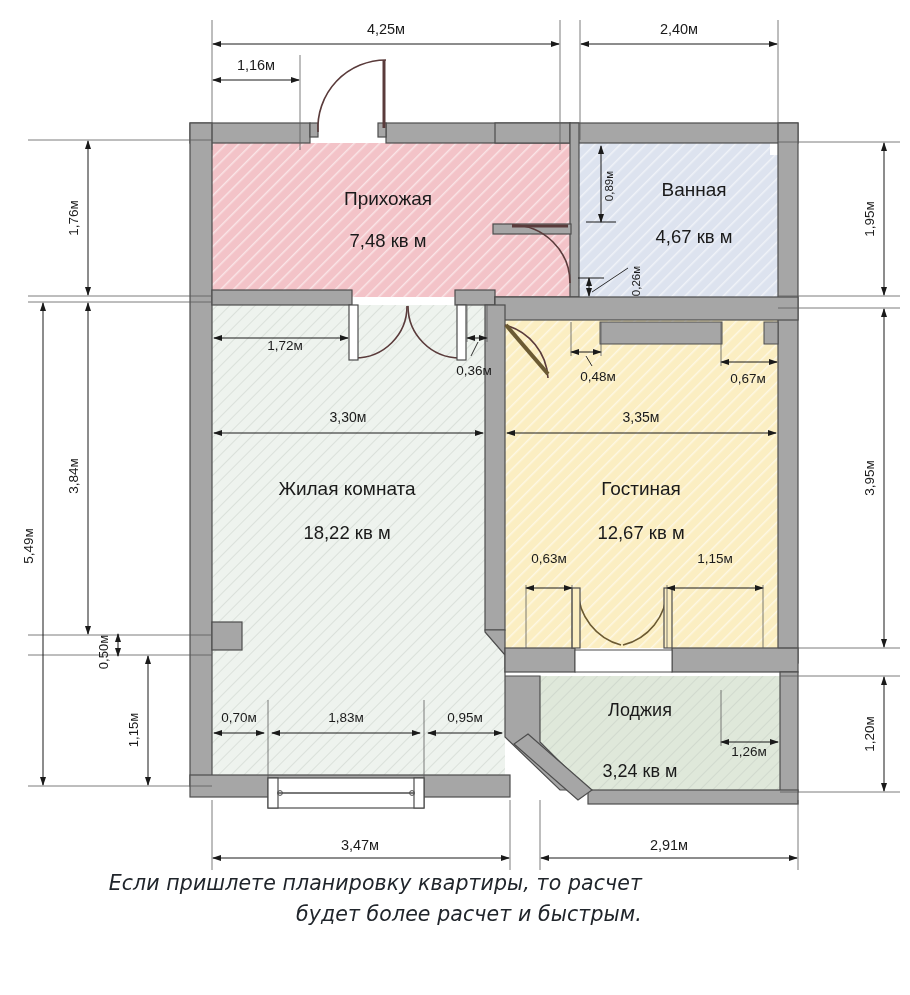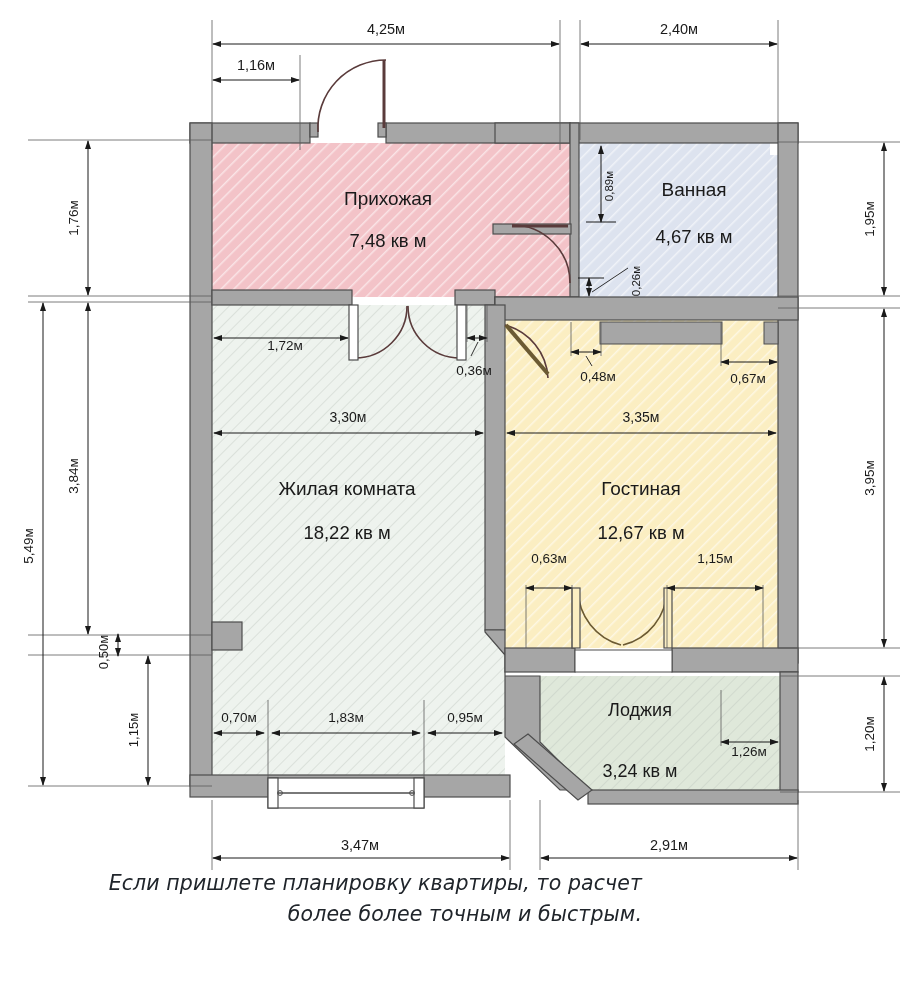--- a/index.html
+++ b/index.html
@@ -280,16 +280,16 @@
       <text x="641" y="495" font-size="19">Гостиная</text>
       <text x="641" y="539" font-size="18.5">12,67 кв м</text>
 
       <text x="640" y="716" font-size="18">Лоджия</text>
       <text x="640" y="777" font-size="18">3,24 кв м</text>
     </g>
   </svg>
 
   <div class="caption">
     <div>Если пришлете планировку квартиры, то расчет</div>
-    <div>более более точным и быстрым.</div>
+    <div>будет более расчет и быстрым.</div>
   </div>
 
 </div>
 
 </body></html>

